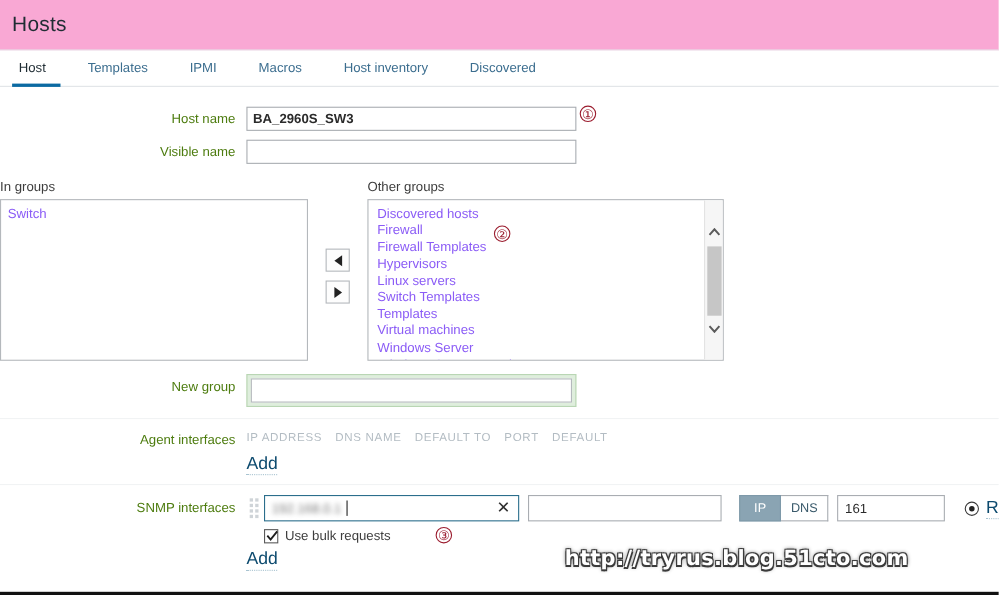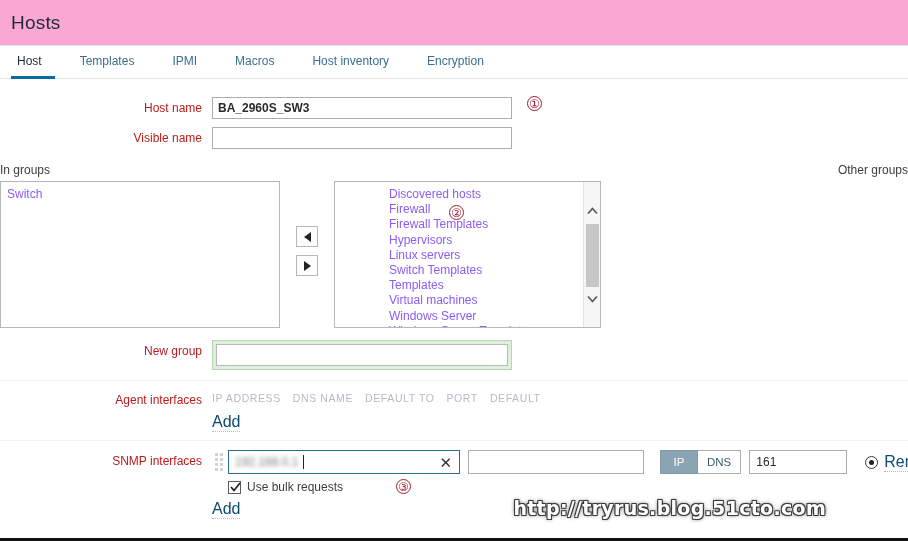--- a/index.html
+++ b/index.html
@@ -69,22 +69,23 @@
     padding: 4px 0;
     position: relative;
   }
   .row-sep { border-bottom: 1px solid #f1f3f4; }
   .label {
     width: 212px;
     min-width: 212px;
     text-align: right;
     padding-right: 10px;
     font-size: 12px;
-    color: #b91c1c;
+    color: #4d7c0f;
     line-height: 22px;
+    margin-left: 12px;
   }
   .field { flex: 1; position: relative; }
 
   input.txt {
     height: 22px;
     border: 1px solid #a9adb2;
     background: #ffffff;
     font-family: "Liberation Sans", sans-serif;
     font-size: 12px;
     color: #2b2b2b;
@@ -104,21 +105,20 @@
     width: 292px;
     border-color: #b5b9bd;
   }
 
   
   .groups-head {
     display: flex;
     font-size: 12px;
     color: #3d3d3d;
     margin-bottom: 4px;
-    justify-content: space-between;
   }
   .groups-head .left { width: 280px; }
   .groups-body { display: flex; align-items: flex-start; }
 
   .listbox {
     width: 280px;
     height: 147px;
     border: 1px solid #b4b8bc;
     background: #fff;
     overflow: hidden;
@@ -149,21 +149,21 @@
     border: 1px solid #b4b8bc;
     background: #fdfdfd;
     display: flex;
     align-items: center;
     justify-content: center;
     cursor: pointer;
   }
   .tri-l { width:0;height:0;border-top:5px solid transparent;border-bottom:5px solid transparent;border-right:7px solid #222; }
   .tri-r { width:0;height:0;border-top:5px solid transparent;border-bottom:5px solid transparent;border-left:7px solid #222; }
 
-  .listbox.other { width: 267px; position: relative; padding-left: 46px; }
+  .listbox.other { width: 324px; position: relative; }
   .listbox.other .opt { padding-left: 8px; }
 
   
   .scrollbar {
     position: absolute;
     top: 0; right: 0;
     width: 17px; height: 100%;
     background: #f6f6f6;
     border-left: 1px solid #e3e3e3;
   }
@@ -332,21 +332,21 @@
 <div class="page-header">
   <div class="page-title">Hosts</div>
 </div>
 
 <div class="tabbar">
   <div class="tab active">Host</div>
   <div class="tab">Templates</div>
   <div class="tab">IPMI</div>
   <div class="tab">Macros</div>
   <div class="tab">Host inventory</div>
-  <div class="tab">Encryption</div>
+  <div class="tab">Discovered</div>
 </div>
 
 <div class="form">
 
   <div class="row">
     <div class="label">Host name</div>
     <div class="field">
       <input class="txt w300" type="text" value="BA_2960S_SW3" style="">
     </div>
   </div>

